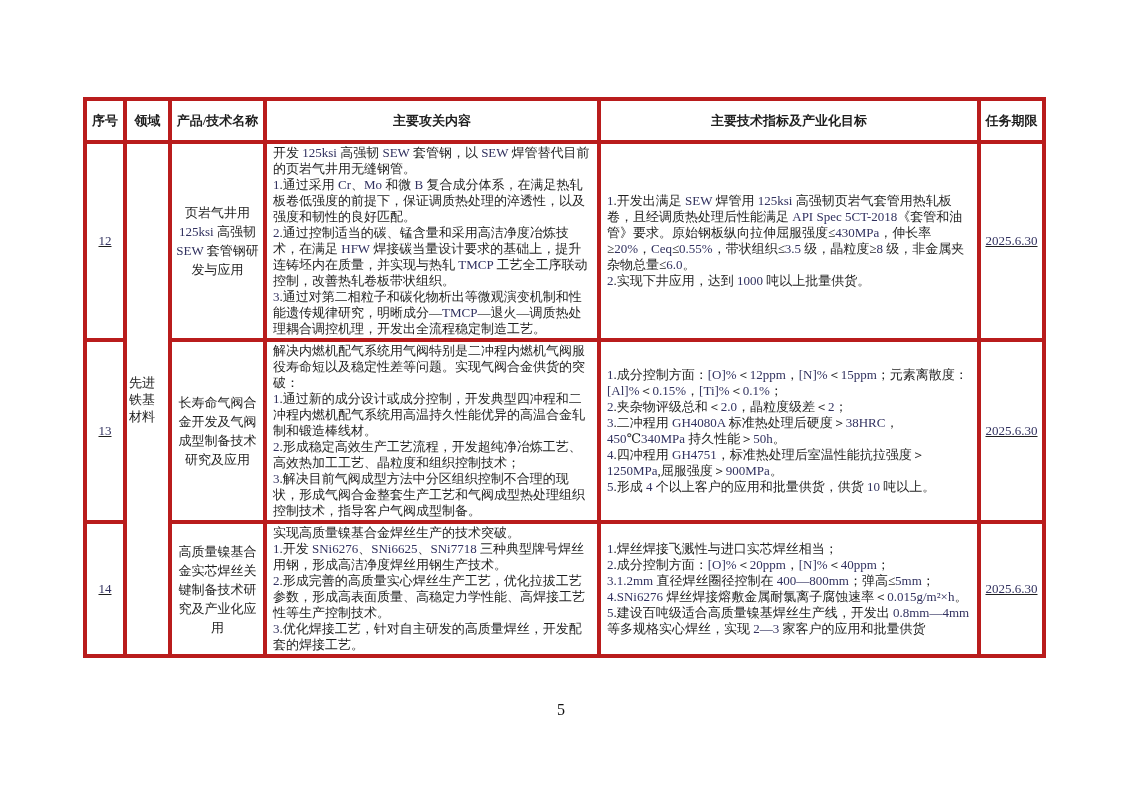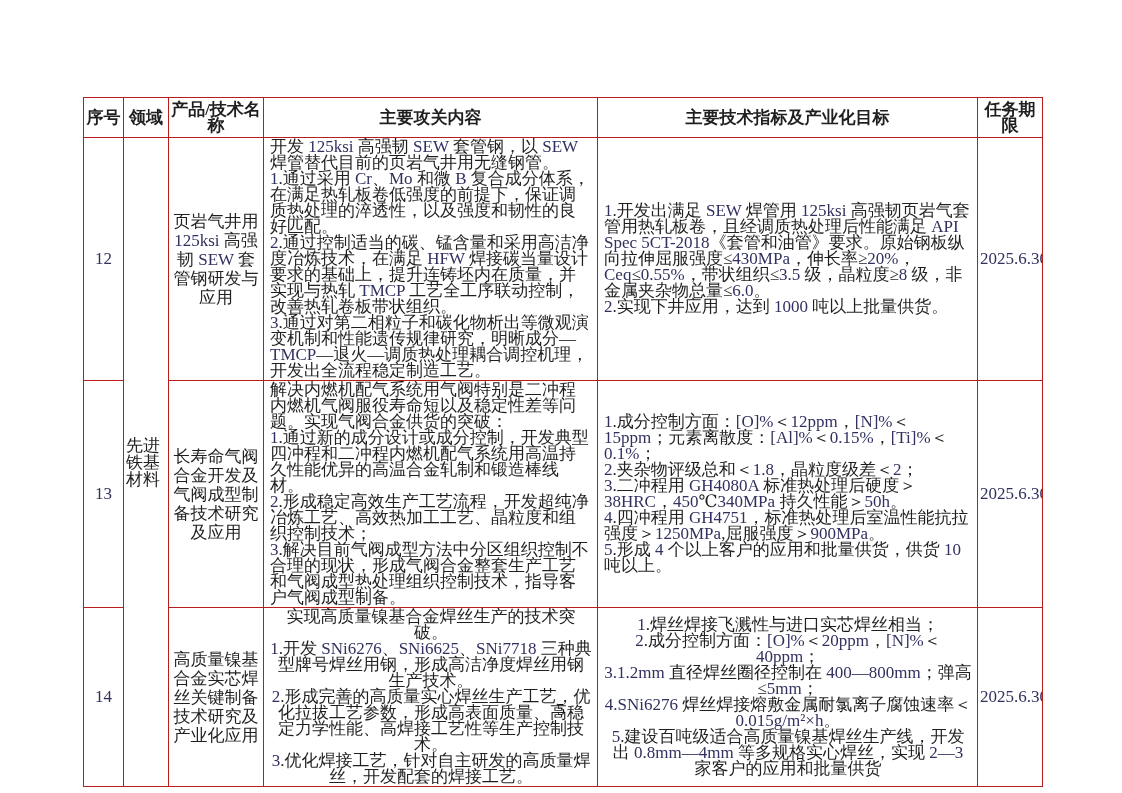--- a/index.html
+++ b/index.html
@@ -16,38 +16,39 @@
   }
   .doc-table {
     position: absolute;
     left: 83px;
     top: 97px;
     width: 959px;
     border-collapse: collapse;
     table-layout: fixed;
   }
   .doc-table th, .doc-table td {
-    border: 1px solid #b91c1c;
+    border: 4px solid #b91c1c;
     vertical-align: middle;
-    font-size: 17px;
+    font-size: 13px;
     line-height: 16px;
     overflow: hidden;
   }
   .doc-table th {
     font-weight: bold;
     text-align: center;
     height: 39px;
     padding: 0 2px;
   }
   tr.row-12 > td { height: 191px; }
   tr.row-13 > td { height: 158px; }
-  tr.row-14 > td { height: 124px; text-align: center; }
+  tr.row-14 > td { height: 124px; }
   td.c-no, td.c-deadline {
     text-align: center;
     padding: 0 2px;
+    text-decoration: underline;
   }
   td.c-domain {
     white-space: pre-line;
     line-height: 17px;
     padding: 0 2px;
   }
   td.c-product {
     text-align: center;
     padding: 0 4px;
     line-height: 19px;
@@ -108,21 +109,21 @@
         <td class="c-deadline"><span class="lat">2025.6.30</span></td>
       </tr>
       <tr class="row-13">
         <td class="c-no"><span class="lat">13</span></td>
         <td class="c-product">长寿命气阀合金开发及气阀成型制备技术研究及应用</td>
         <td class="c-content">解决内燃机配气系统用气阀特别是二冲程内燃机气阀服役寿命短以及稳定性差等问题。实现气阀合金供货的突破：
 <span class="lat">1</span>.通过新的成分设计或成分控制，开发典型四冲程和二冲程内燃机配气系统用高温持久性能优异的高温合金轧制和锻造棒线材。
 <span class="lat">2</span>.形成稳定高效生产工艺流程，开发超纯净冶炼工艺、高效热加工工艺、晶粒度和组织控制技术；
 <span class="lat">3</span>.解决目前气阀成型方法中分区组织控制不合理的现状，形成气阀合金整套生产工艺和气阀成型热处理组织控制技术，指导客户气阀成型制备。</td>
         <td class="c-indicators"><span class="lat">1</span>.成分控制方面：<span class="lat">[O]%</span>＜<span class="lat">12ppm</span>，<span class="lat">[N]%</span>＜<span class="lat">15ppm</span>；元素离散度：<span class="lat">[Al]%</span>＜<span class="lat">0.15%</span>，<span class="lat">[Ti]%</span>＜<span class="lat">0.1%</span>；
-<span class="lat">2</span>.夹杂物评级总和＜<span class="lat">1.8</span>，晶粒度级差＜<span class="lat">2</span>；
+<span class="lat">2</span>.夹杂物评级总和＜<span class="lat">2.0</span>，晶粒度级差＜<span class="lat">2</span>；
 <span class="lat">3</span>.二冲程用 <span class="lat">GH4080A</span> 标准热处理后硬度＞<span class="lat">38HRC</span>，<span class="lat">450</span>℃<span class="lat">340MPa</span> 持久性能＞<span class="lat">50h</span>。
 <span class="lat">4</span>.四冲程用 <span class="lat">GH4751</span>，标准热处理后室温性能抗拉强度＞<span class="lat">1250MPa</span>,屈服强度＞<span class="lat">900MPa</span>。
 <span class="lat">5</span>.形成 <span class="lat">4</span> 个以上客户的应用和批量供货，供货 <span class="lat">10</span> 吨以上。</td>
         <td class="c-deadline"><span class="lat">2025.6.30</span></td>
       </tr>
       <tr class="row-14">
         <td class="c-no"><span class="lat">14</span></td>
         <td class="c-product">高质量镍基合金实芯焊丝关键制备技术研究及产业化应用</td>
         <td class="c-content">实现高质量镍基合金焊丝生产的技术突破。
 <span class="lat">1</span>.开发 <span class="lat">SNi6276</span>、<span class="lat">SNi6625</span>、<span class="lat">SNi7718</span> 三种典型牌号焊丝用钢，形成高洁净度焊丝用钢生产技术。

